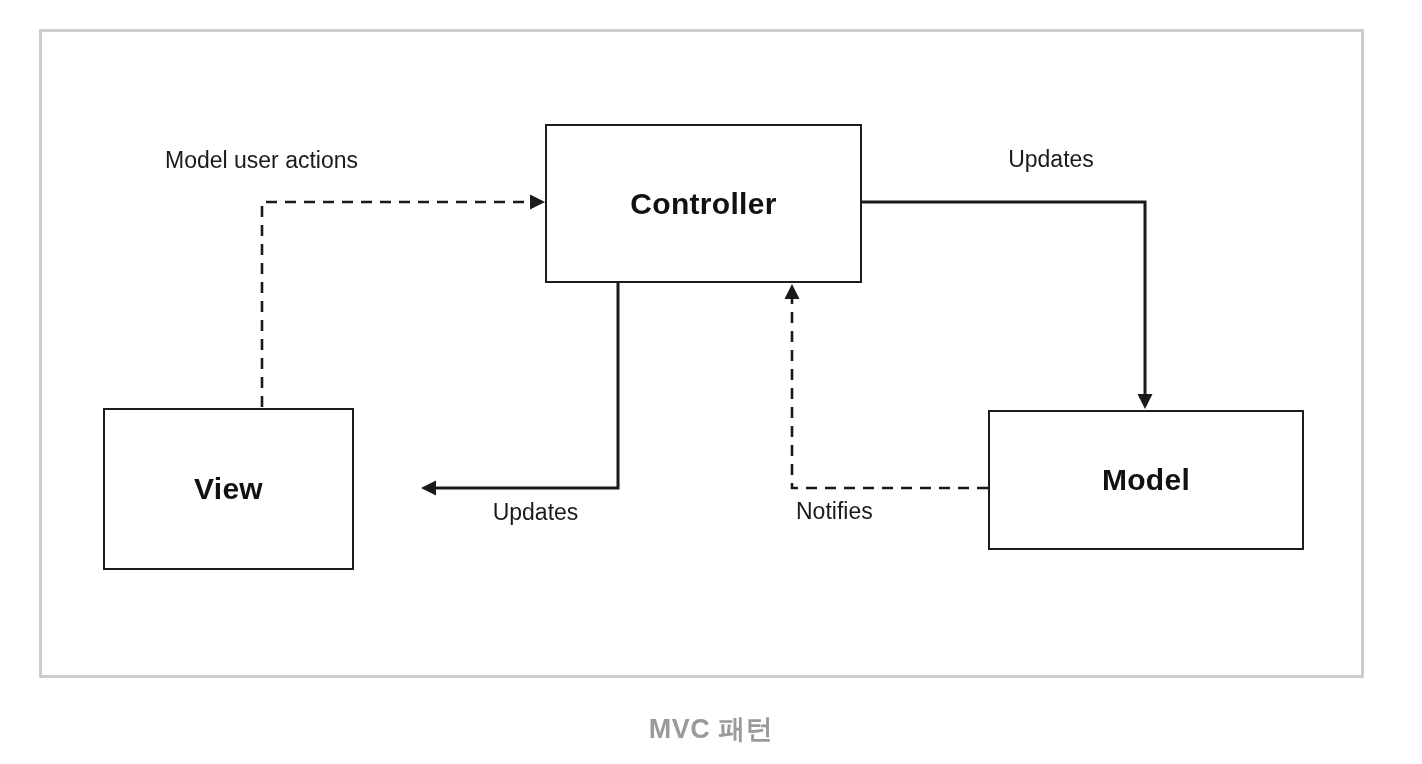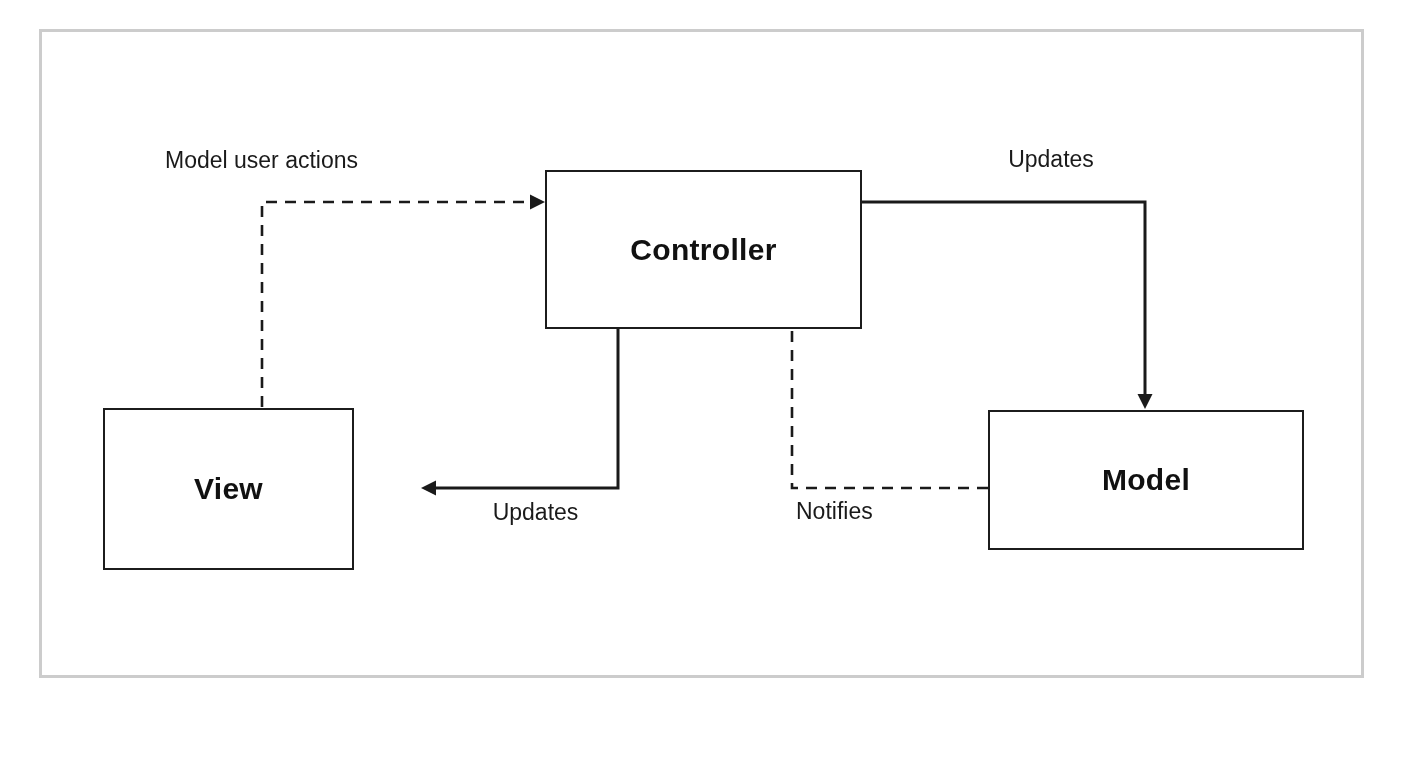--- a/index.html
+++ b/index.html
@@ -24,21 +24,21 @@
     border: 2px solid #1c1c1c;
     background: #ffffff;
     display: flex;
     align-items: center;
     justify-content: center;
     font-weight: bold;
     font-size: 30px;
     color: #111111;
     letter-spacing: 0.3px;
   }
-  .node-controller { left: 545px; top: 124px; width: 317px; height: 159px; margin-top: 46px; }
+  .node-controller { left: 545px; top: 124px; width: 317px; height: 159px; }
   .node-view       { left: 103px; top: 408px; width: 251px; height: 162px; }
   .node-model      { left: 988px; top: 410px; width: 316px; height: 140px; }
 
   .edge-svg {
     position: absolute;
     left: 0; top: 0;
     width: 1422px; height: 764px;
     pointer-events: none;
   }
   .edge-svg .solid  { stroke: #1a1a1a; stroke-width: 3;   fill: none; }
@@ -110,14 +110,15 @@
   </div>
 
   <div class="edge-label lbl-sends">Model user actions</div>
 
   <div class="edge-label lbl-upd-top">Updates</div>
 
   <div class="edge-label lbl-upd-bot">Updates</div>
 
   <div class="edge-label lbl-notif">Notifies</div>
 
+  <div class="caption">MVC 패턴</div>
 
 </div>
 
 </body></html>

